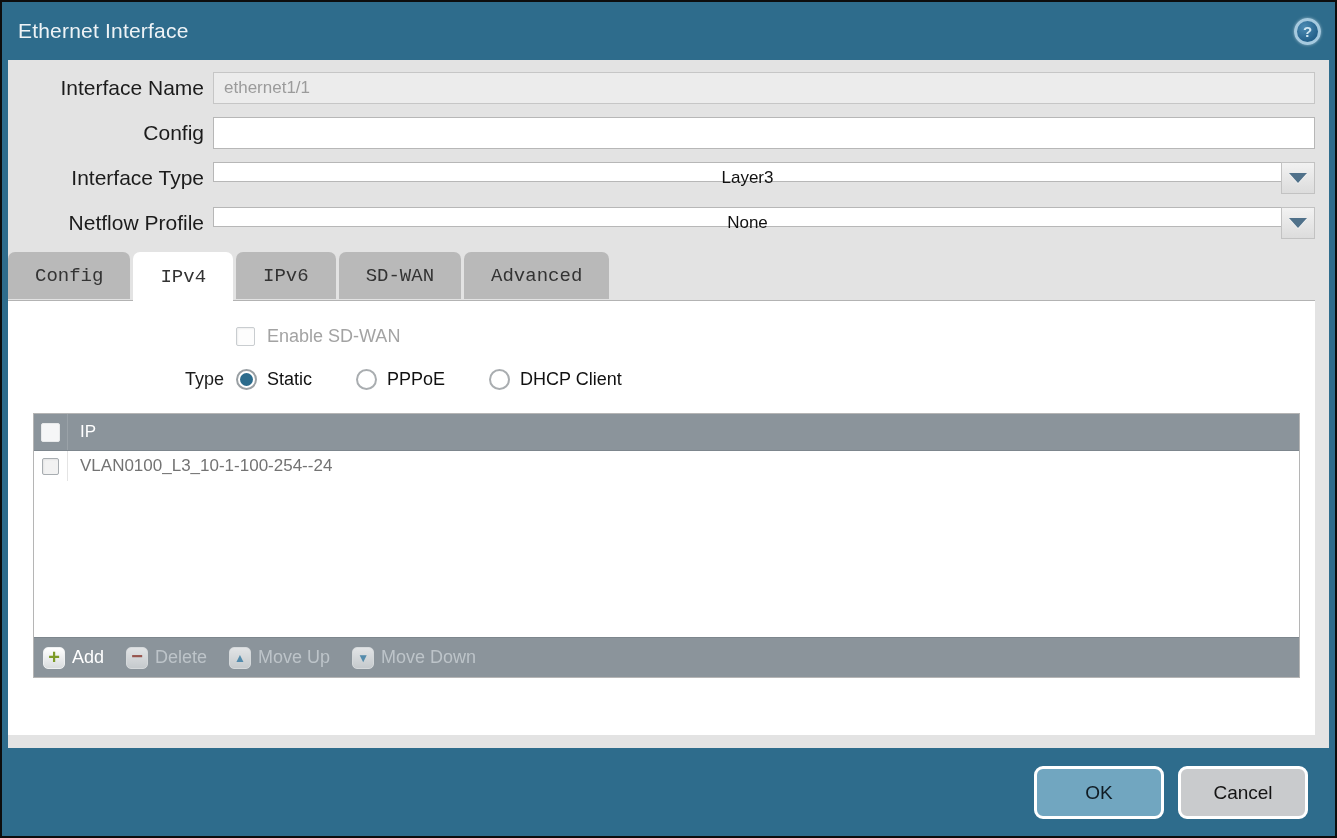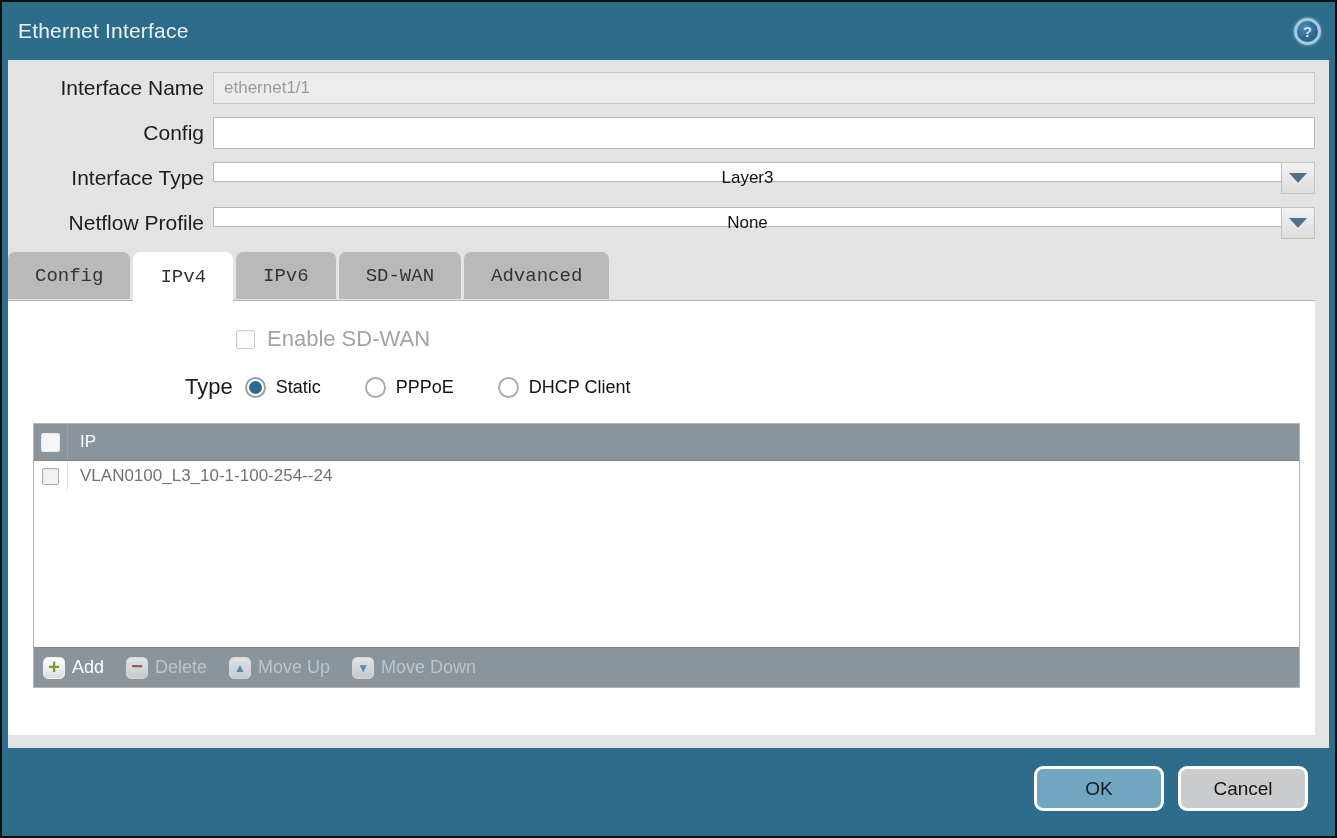--- a/index.html
+++ b/index.html
@@ -126,26 +126,26 @@
     display: flex; align-items: center;
     padding: 25px 0 0 228px;
   }
   .checkbox {
     width: 19px; height: 19px;
     border: 1px solid #c9cdd0;
     border-radius: 2px;
     background: #fdfdfd;
     box-shadow: inset 1px 1px 2px rgba(0,0,0,.06);
   }
-  .sdwan-label { font-size: 22px; color: #a3a3a3; margin-left: 12px; }
+  .sdwan-label { font-size: 18px; color: #a3a3a3; margin-left: 12px; }
   .type-row {
     display: flex; align-items: center;
     padding: 22px 0 0 177px;
   }
-  .type-label { font-size: 22px; color: #1c1c1c; margin-right: 12px; }
+  .type-label { font-size: 18px; color: #1c1c1c; margin-right: 12px; }
   .radio-opt { display: flex; align-items: center; margin-right: 44px; cursor: pointer; }
   .radio {
     width: 21px; height: 21px; border-radius: 50%;
     border: 2px solid #a9adb0;
     background: #fff;
     display: flex; align-items: center; justify-content: center;
   }
   .radio .dot { display: none; }
   .radio-opt.selected .radio { border-color: #9aa0a4; }
   .radio-opt.selected .radio .dot {
@@ -221,21 +221,21 @@
     padding: 14px 0 0 25px;
     font-size: 16px; color: #8a8a8a;
   }
   
   .footer {
     flex: 0 0 88px;
     display: flex; align-items: flex-start; justify-content: flex-end;
     padding: 18px 27px 0 0;
   }
   .btn {
-    width: 130px; height: 45px;
+    width: 130px; height: 53px;
     border-radius: 9px;
     border: 3px solid #ffffff;
     font-family: "Liberation Sans", sans-serif;
     font-size: 19px; color: #101c24;
     display: flex; align-items: center; justify-content: center;
     cursor: pointer;
   }
   .btn-ok { background: #71a6c0; margin-right: 14px; }
   .btn-cancel { background: #c9cbcd; color: #141414; }
 </style>

